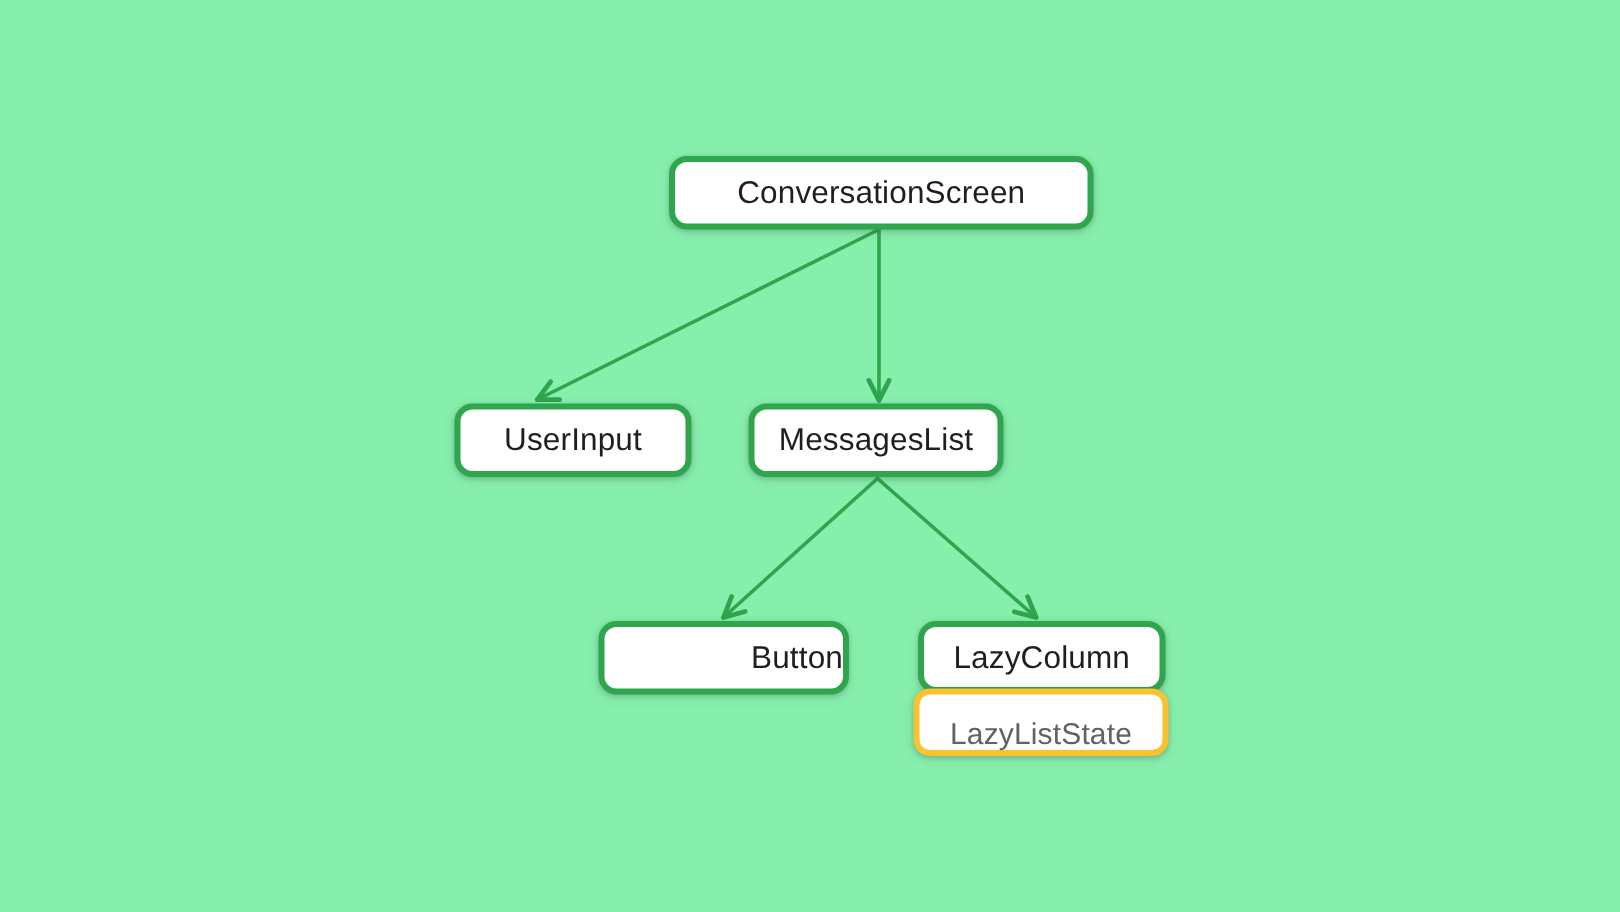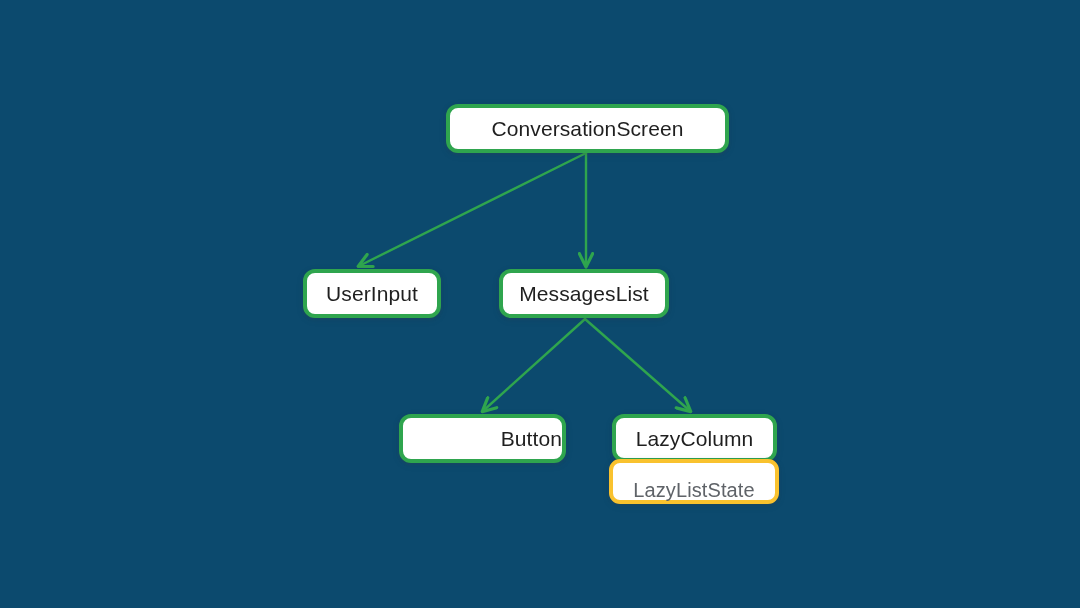--- a/index.html
+++ b/index.html
@@ -10,21 +10,21 @@
   body {
     width: 1080px;
     height: 608px;
     font-family: "Liberation Sans", sans-serif;
     overflow: hidden;
   }
   #canvas {
     position: relative;
     width: 1080px;
     height: 608px;
-    background: #0c4a6e;
+    background: #86efac;
   }
   #edges {
     position: absolute;
     left: 0;
     top: 0;
     width: 1080px;
     height: 608px;
     pointer-events: none;
   }
   .node {
@@ -52,21 +52,21 @@
     z-index: 3;
     align-items: flex-end;
   }
   .node.state-node .node-label {
     color: #5F6368;
     font-size: 20px;
   }
 
   
   #node-conversationscreen { left: 446px;  top: 104px; width: 283px; height: 49px; }
-  #node-userinput          { left: 303px;  top: 269px; width: 138px; height: 49px; }
+  #node-userinput          { left: 303px;  top: 269px; width: 158px; height: 49px; }
   #node-messageslist       { left: 499px;  top: 269px; width: 170px; height: 49px; align-items: center; }
   #node-button             { left: 399px;  top: 414px; width: 167px; height: 49px; justify-content: flex-end; }
   #node-lazycolumn         { left: 612px;  top: 414px; width: 165px; height: 48px; }
   #node-lazyliststate      { left: 609px;  top: 459px; width: 170px; height: 45px; }
 </style>
 </head>
 <body>
 
 <div id="canvas">
 

